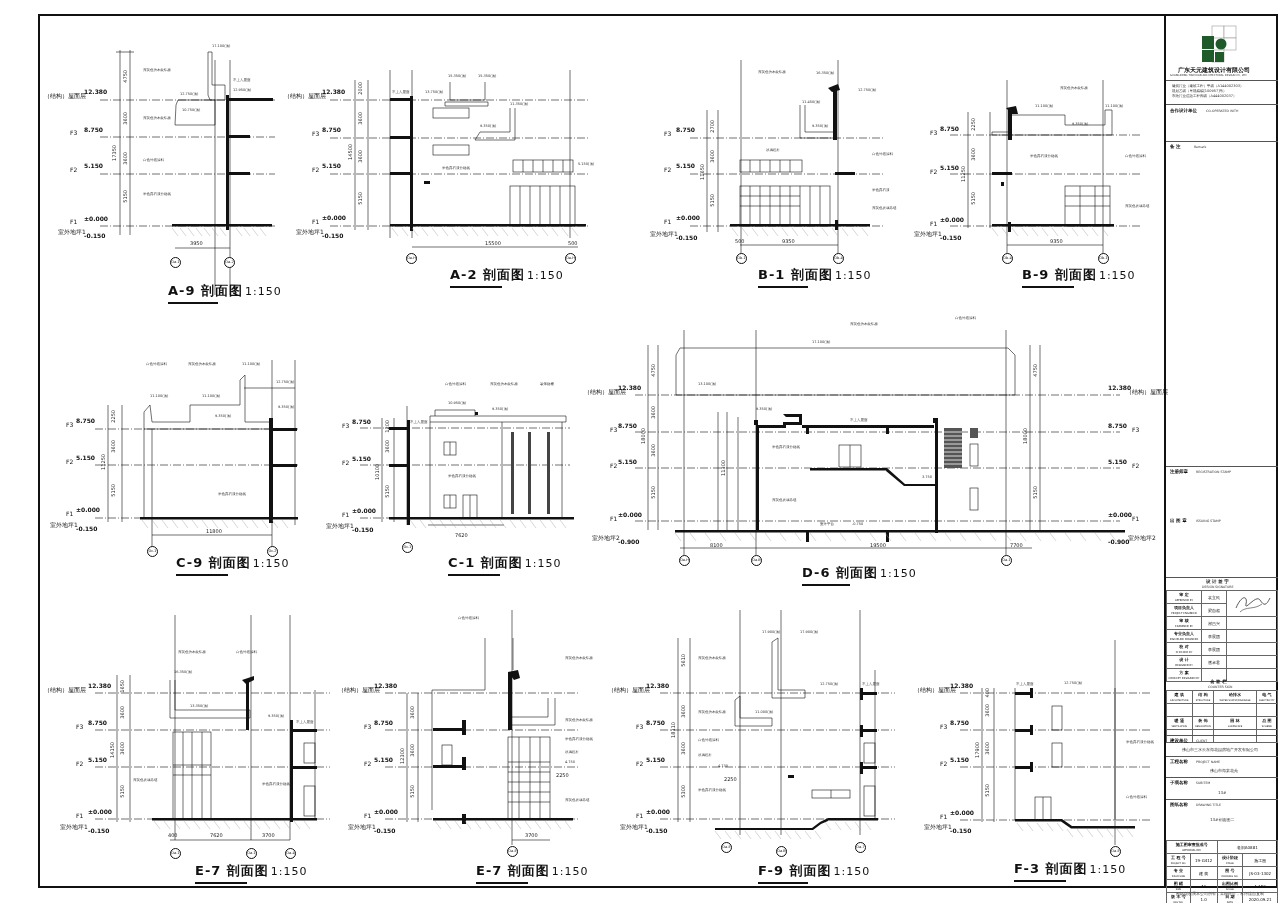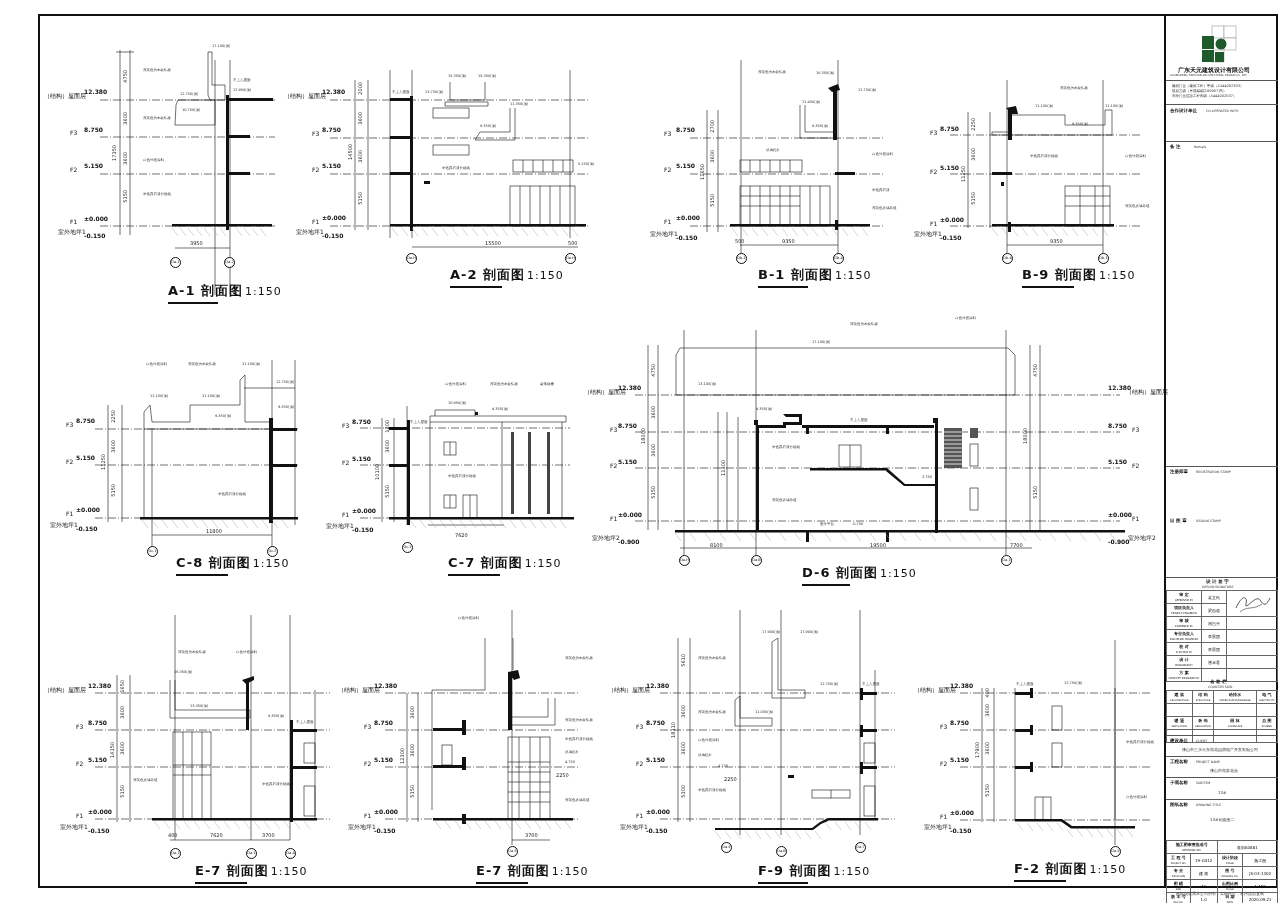--- a/index.html
+++ b/index.html
@@ -78,21 +78,21 @@
   <div class="note" style="left:142px;top:68px;">10.750(顶)</div>
   <div class="note" style="left:193px;top:48px;">12.950(顶)</div>
   <div class="note" style="left:103px;top:28px;">深灰色仿木纹铝板</div>
   <div class="note" style="left:103px;top:76px;">深灰色仿木纹铝板</div>
   <div class="note" style="left:103px;top:118px;">白色外墙涂料</div>
   <div class="note" style="left:103px;top:152px;">米色真石漆分格线</div>
   <div class="note" style="left:193px;top:38px;">不上人屋面</div>
   <div class="dim" style="left:150px;top:200px;">3950</div>
   <div class="axis" style="left:130px;top:217px;">Da-1</div>
   <div class="axis" style="left:184px;top:217px;">Da-2</div>
-  <div class="sec-title" style="left:128px;top:242px;"><span>A-1</span> 剖面图<span class="scale">1:150</span><span class="uline" style="width:50px;"></span></div>
+  <div class="sec-title" style="left:128px;top:242px;"><span>A-9</span> 剖面图<span class="scale">1:150</span><span class="uline" style="width:50px;"></span></div>
 </div>
 
 <div class="section" style="left:300px;top:60px;width:300px;height:230px;">
   <svg width="300" height="230">
     <g stroke="#111" fill="none" stroke-width="0.6">
       <line x1="55" y1="20" x2="55" y2="170"></line>
         <line x1="68" y1="20" x2="68" y2="170"></line>
       <line x1="30" y1="40" x2="290" y2="40" stroke-dasharray="8,2,1,2"></line>
       <line x1="30" y1="78" x2="290" y2="78" stroke-dasharray="8,2,1,2"></line>
       <line x1="30" y1="114" x2="290" y2="114" stroke-dasharray="8,2,1,2"></line>
@@ -327,21 +327,21 @@
   <div class="note" style="left:202px;top:12px;">11.100(顶)</div>
   <div class="note" style="left:236px;top:30px;">12.750(顶)</div>
   <div class="note" style="left:175px;top:64px;">9.350(顶)</div>
   <div class="note" style="left:238px;top:55px;">9.350(顶)</div>
   <div class="note" style="left:106px;top:12px;">白色外墙涂料</div>
   <div class="note" style="left:148px;top:12px;">深灰色仿木纹铝板</div>
   <div class="note" style="left:178px;top:142px;">米色真石漆分格线</div>
   <div class="dim" style="left:166px;top:178px;">11800</div>
   <div class="axis" style="left:107px;top:196px;">Dc-1</div>
   <div class="axis" style="left:227px;top:196px;">Dc-2</div>
-  <div class="sec-title" style="left:136px;top:204px;"><span>C-8</span> 剖面图<span class="scale">1:150</span><span class="uline" style="width:52px;"></span></div>
+  <div class="sec-title" style="left:136px;top:204px;"><span>C-9</span> 剖面图<span class="scale">1:150</span><span class="uline" style="width:52px;"></span></div>
 </div>
 
 <div class="section" style="left:330px;top:370px;width:260px;height:210px;">
   <svg width="260" height="210">
     <g stroke="#111" fill="none" stroke-width="0.6">
       <line x1="52" y1="48" x2="52" y2="152"></line>
         <line x1="64" y1="48" x2="64" y2="152"></line>
       <line x1="30" y1="58" x2="240" y2="58" stroke-dasharray="8,2,1,2"></line>
       <line x1="30" y1="95" x2="240" y2="95" stroke-dasharray="8,2,1,2"></line>
       <line x1="30" y1="148" x2="240" y2="148" stroke-dasharray="8,2,1,2"></line>
@@ -387,21 +387,21 @@
   <div class="lvl" style="left:22px;top:156px;">-0.150</div>
   <div class="note" style="left:118px;top:31px;">10.950(顶)</div>
   <div class="note" style="left:162px;top:37px;">9.350(顶)</div>
   <div class="note" style="left:115px;top:12px;">白色外墙涂料</div>
   <div class="note" style="left:160px;top:12px;">深灰色仿木纹铝板</div>
   <div class="note" style="left:210px;top:12px;">装饰格栅</div>
   <div class="note" style="left:80px;top:50px;">不上人屋面</div>
   <div class="note" style="left:118px;top:104px;">米色真石漆分格线</div>
   <div class="dim" style="left:125px;top:162px;">7620</div>
   <div class="axis" style="left:72px;top:172px;">Dc-1</div>
-  <div class="sec-title" style="left:118px;top:184px;"><span>C-7</span> 剖面图<span class="scale">1:150</span><span class="uline" style="width:52px;"></span></div>
+  <div class="sec-title" style="left:118px;top:184px;"><span>C-1</span> 剖面图<span class="scale">1:150</span><span class="uline" style="width:52px;"></span></div>
 </div>
 
 <div class="section" style="left:580px;top:300px;width:580px;height:290px;">
   <svg width="580" height="290">
     <g stroke="#111" fill="none" stroke-width="0.6">
       <line x1="68" y1="45" x2="68" y2="230"></line>
         <line x1="78" y1="45" x2="78" y2="230"></line>
       <line x1="450" y1="45" x2="450" y2="230"></line>
         <line x1="460" y1="45" x2="460" y2="230"></line>
       <line x1="55" y1="95" x2="540" y2="95" stroke-dasharray="8,2,1,2"></line>
@@ -749,21 +749,21 @@
   <div class="lvl" style="left:50px;top:136px;">5.150</div>
   <div class="lvlname" style="left:40px;top:193px;">F1</div>
   <div class="lvl" style="left:50px;top:189px;">±0.000</div>
   <div class="lvlname" style="left:24px;top:203px;">室外地坪1</div>
   <div class="lvl" style="left:50px;top:207px;">-0.150</div>
   <div class="note" style="left:164px;top:61px;">12.750(顶)</div>
   <div class="note" style="left:116px;top:62px;">不上人屋面</div>
   <div class="note" style="left:226px;top:120px;">米色真石漆分格线</div>
   <div class="note" style="left:226px;top:175px;">白色外墙涂料</div>
   <div class="axis" style="left:210px;top:226px;">Da-E</div>
-  <div class="sec-title" style="left:114px;top:240px;"><span>F-2</span> 剖面图<span class="scale">1:150</span><span class="uline" style="width:52px;"></span></div>
+  <div class="sec-title" style="left:114px;top:240px;"><span>F-3</span> 剖面图<span class="scale">1:150</span><span class="uline" style="width:52px;"></span></div>
 </div>
 
 <div class="tb">
   <svg width="40" height="40" style="position:absolute;left:34px;top:10px;">
     <g stroke="#999" stroke-width="0.6" fill="#fff">
       <rect x="12" y="2" width="12" height="12"></rect>
         <rect x="24" y="2" width="12" height="12"></rect>
         <rect x="24" y="14" width="12" height="12"></rect>
         <rect x="12" y="26" width="12" height="12"></rect>
     </g>

